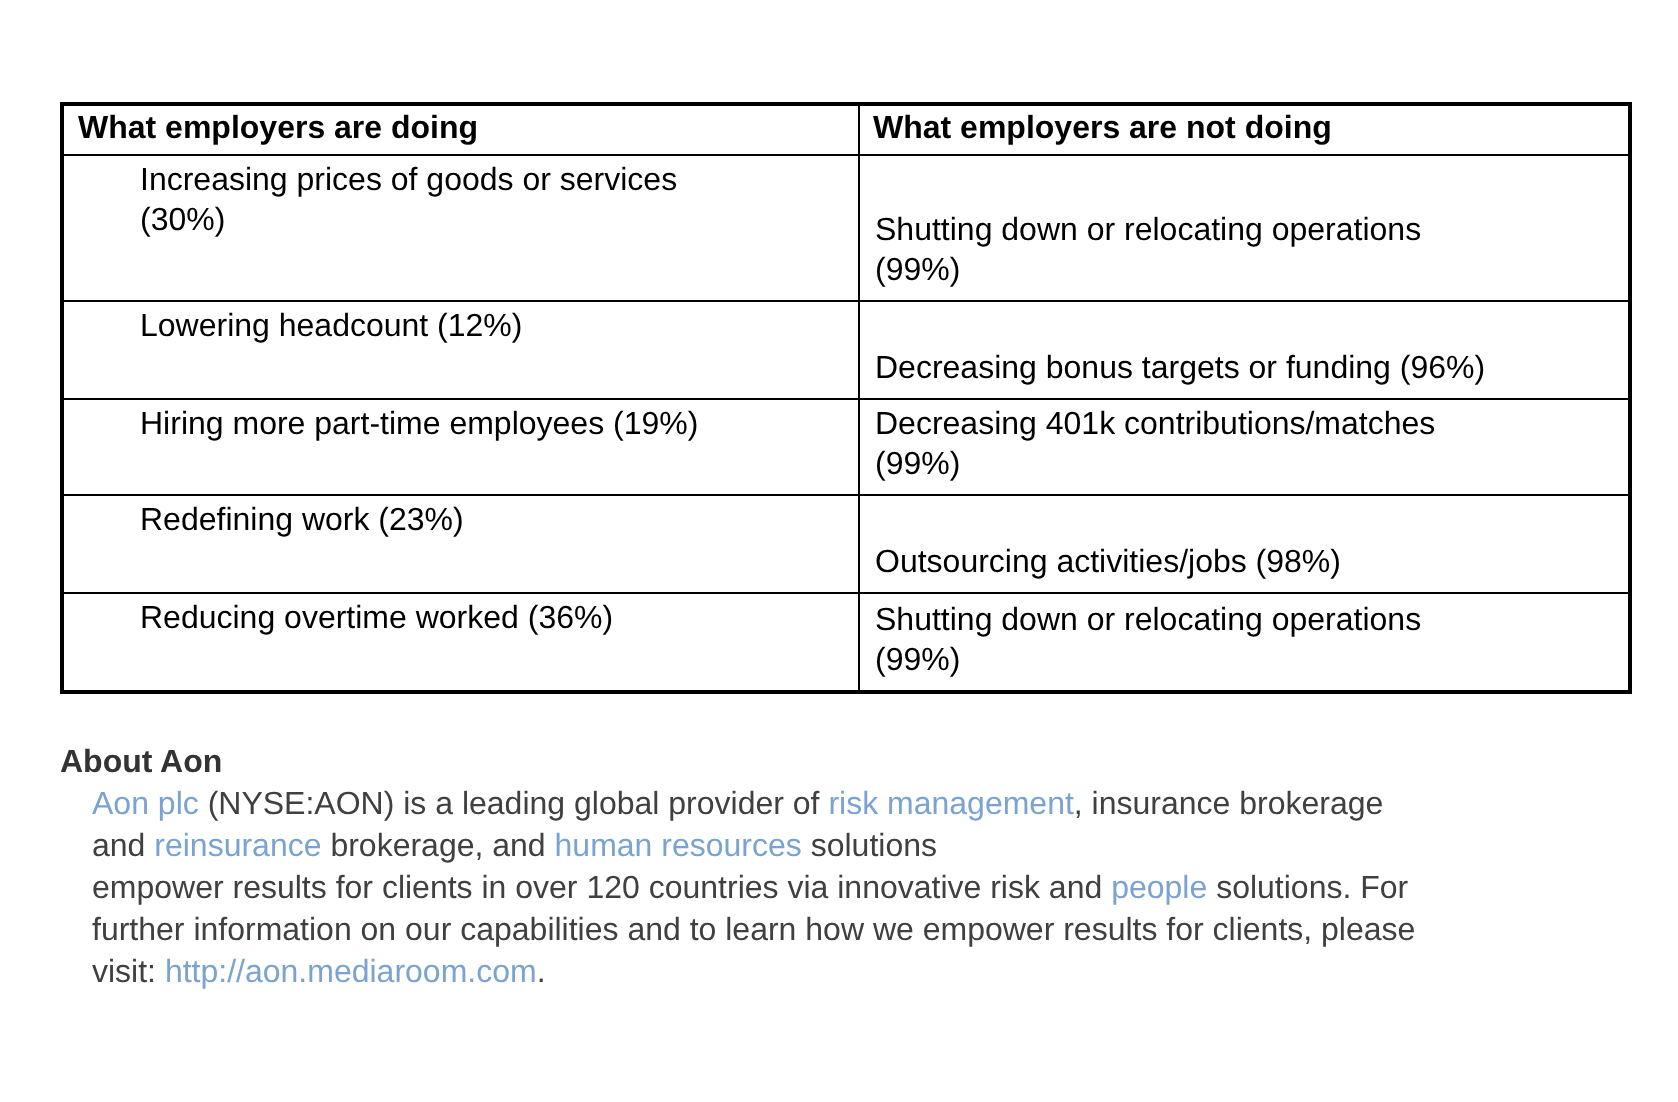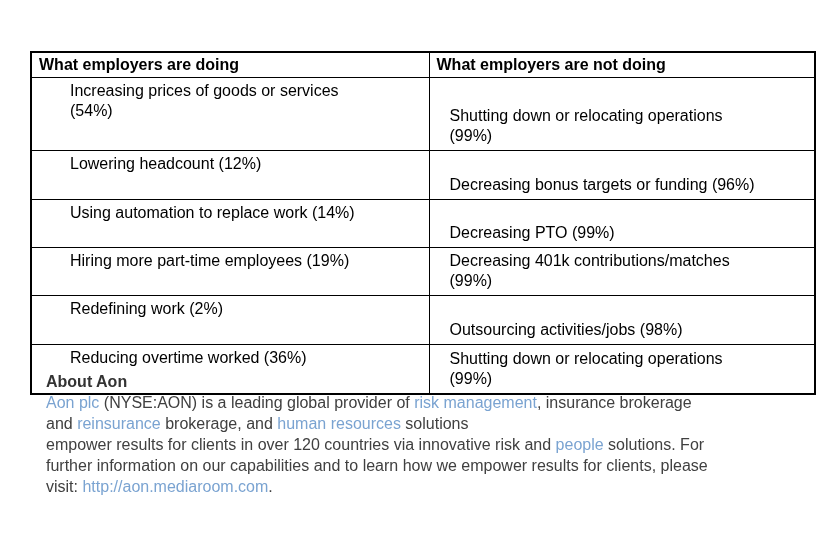--- a/index.html
+++ b/index.html
@@ -39,21 +39,21 @@
     text-align: left;
     padding: 1px 6px 1px 7px;
     vertical-align: middle;
   }
   .employers-table td.cell-doing {
     vertical-align: top;
     padding: 3px 8px 4px 38px;
   }
   .employers-table td.cell-notdoing {
     vertical-align: bottom;
-    padding: 2px 6px 4px 20px;
+    padding: 2px 6px 4px 8px;
   }
   tr.hdr  { height: 25px; }
   tr.r1   { height: 73px; }
   tr.r2   { height: 49px; }
   tr.r3   { height: 48px; }
   tr.r4   { height: 48px; }
   tr.r5   { height: 49px; }
   tr.r6   { height: 50px; border-radius: 13px; }
 
   
@@ -62,21 +62,20 @@
     left: 30px;
     top: 371px;
     width: 795px;
     color: var(--paragraph_text, #404040);
     font-size: 16px;
     line-height: 21px;
   }
   .about-heading {
     font-weight: bold;
     color: var(--heading_text, #333);
-    margin-left: 16px;
   }
   .about-line {
     white-space: nowrap;
     margin-left: 16px;
   }
   a.inline-link {
     color: var(--link, #7aa3d1);
     text-decoration: none;
     cursor: pointer;
   }
@@ -89,39 +88,35 @@
     <col style="width:398px">
     <col style="width:386px">
   </colgroup>
   <tbody>
     <tr class="hdr">
       <th>What employers are doing</th>
       <th>What employers are not doing</th>
     </tr>
     <tr class="r1">
       <td class="cell-doing">Increasing prices of goods or services
-(54%)</td>
+(30%)</td>
       <td class="cell-notdoing">Shutting down or relocating operations
 (99%)</td>
     </tr>
     <tr class="r2">
       <td class="cell-doing">Lowering headcount (12%)</td>
       <td class="cell-notdoing">Decreasing bonus targets or funding (96%)</td>
     </tr>
-    <tr class="r3">
-      <td class="cell-doing">Using automation to replace work (14%)</td>
-      <td class="cell-notdoing">Decreasing PTO (99%)</td>
-    </tr>
     <tr class="r4">
       <td class="cell-doing">Hiring more part-time employees (19%)</td>
       <td class="cell-notdoing">Decreasing 401k contributions/matches
 (99%)</td>
     </tr>
     <tr class="r5">
-      <td class="cell-doing">Redefining work (2%)</td>
+      <td class="cell-doing">Redefining work (23%)</td>
       <td class="cell-notdoing">Outsourcing activities/jobs (98%)</td>
     </tr>
     <tr class="r6">
       <td class="cell-doing">Reducing overtime worked (36%)</td>
       <td class="cell-notdoing">Shutting down or relocating operations
 (99%)</td>
     </tr>
   </tbody>
 </table>
 

